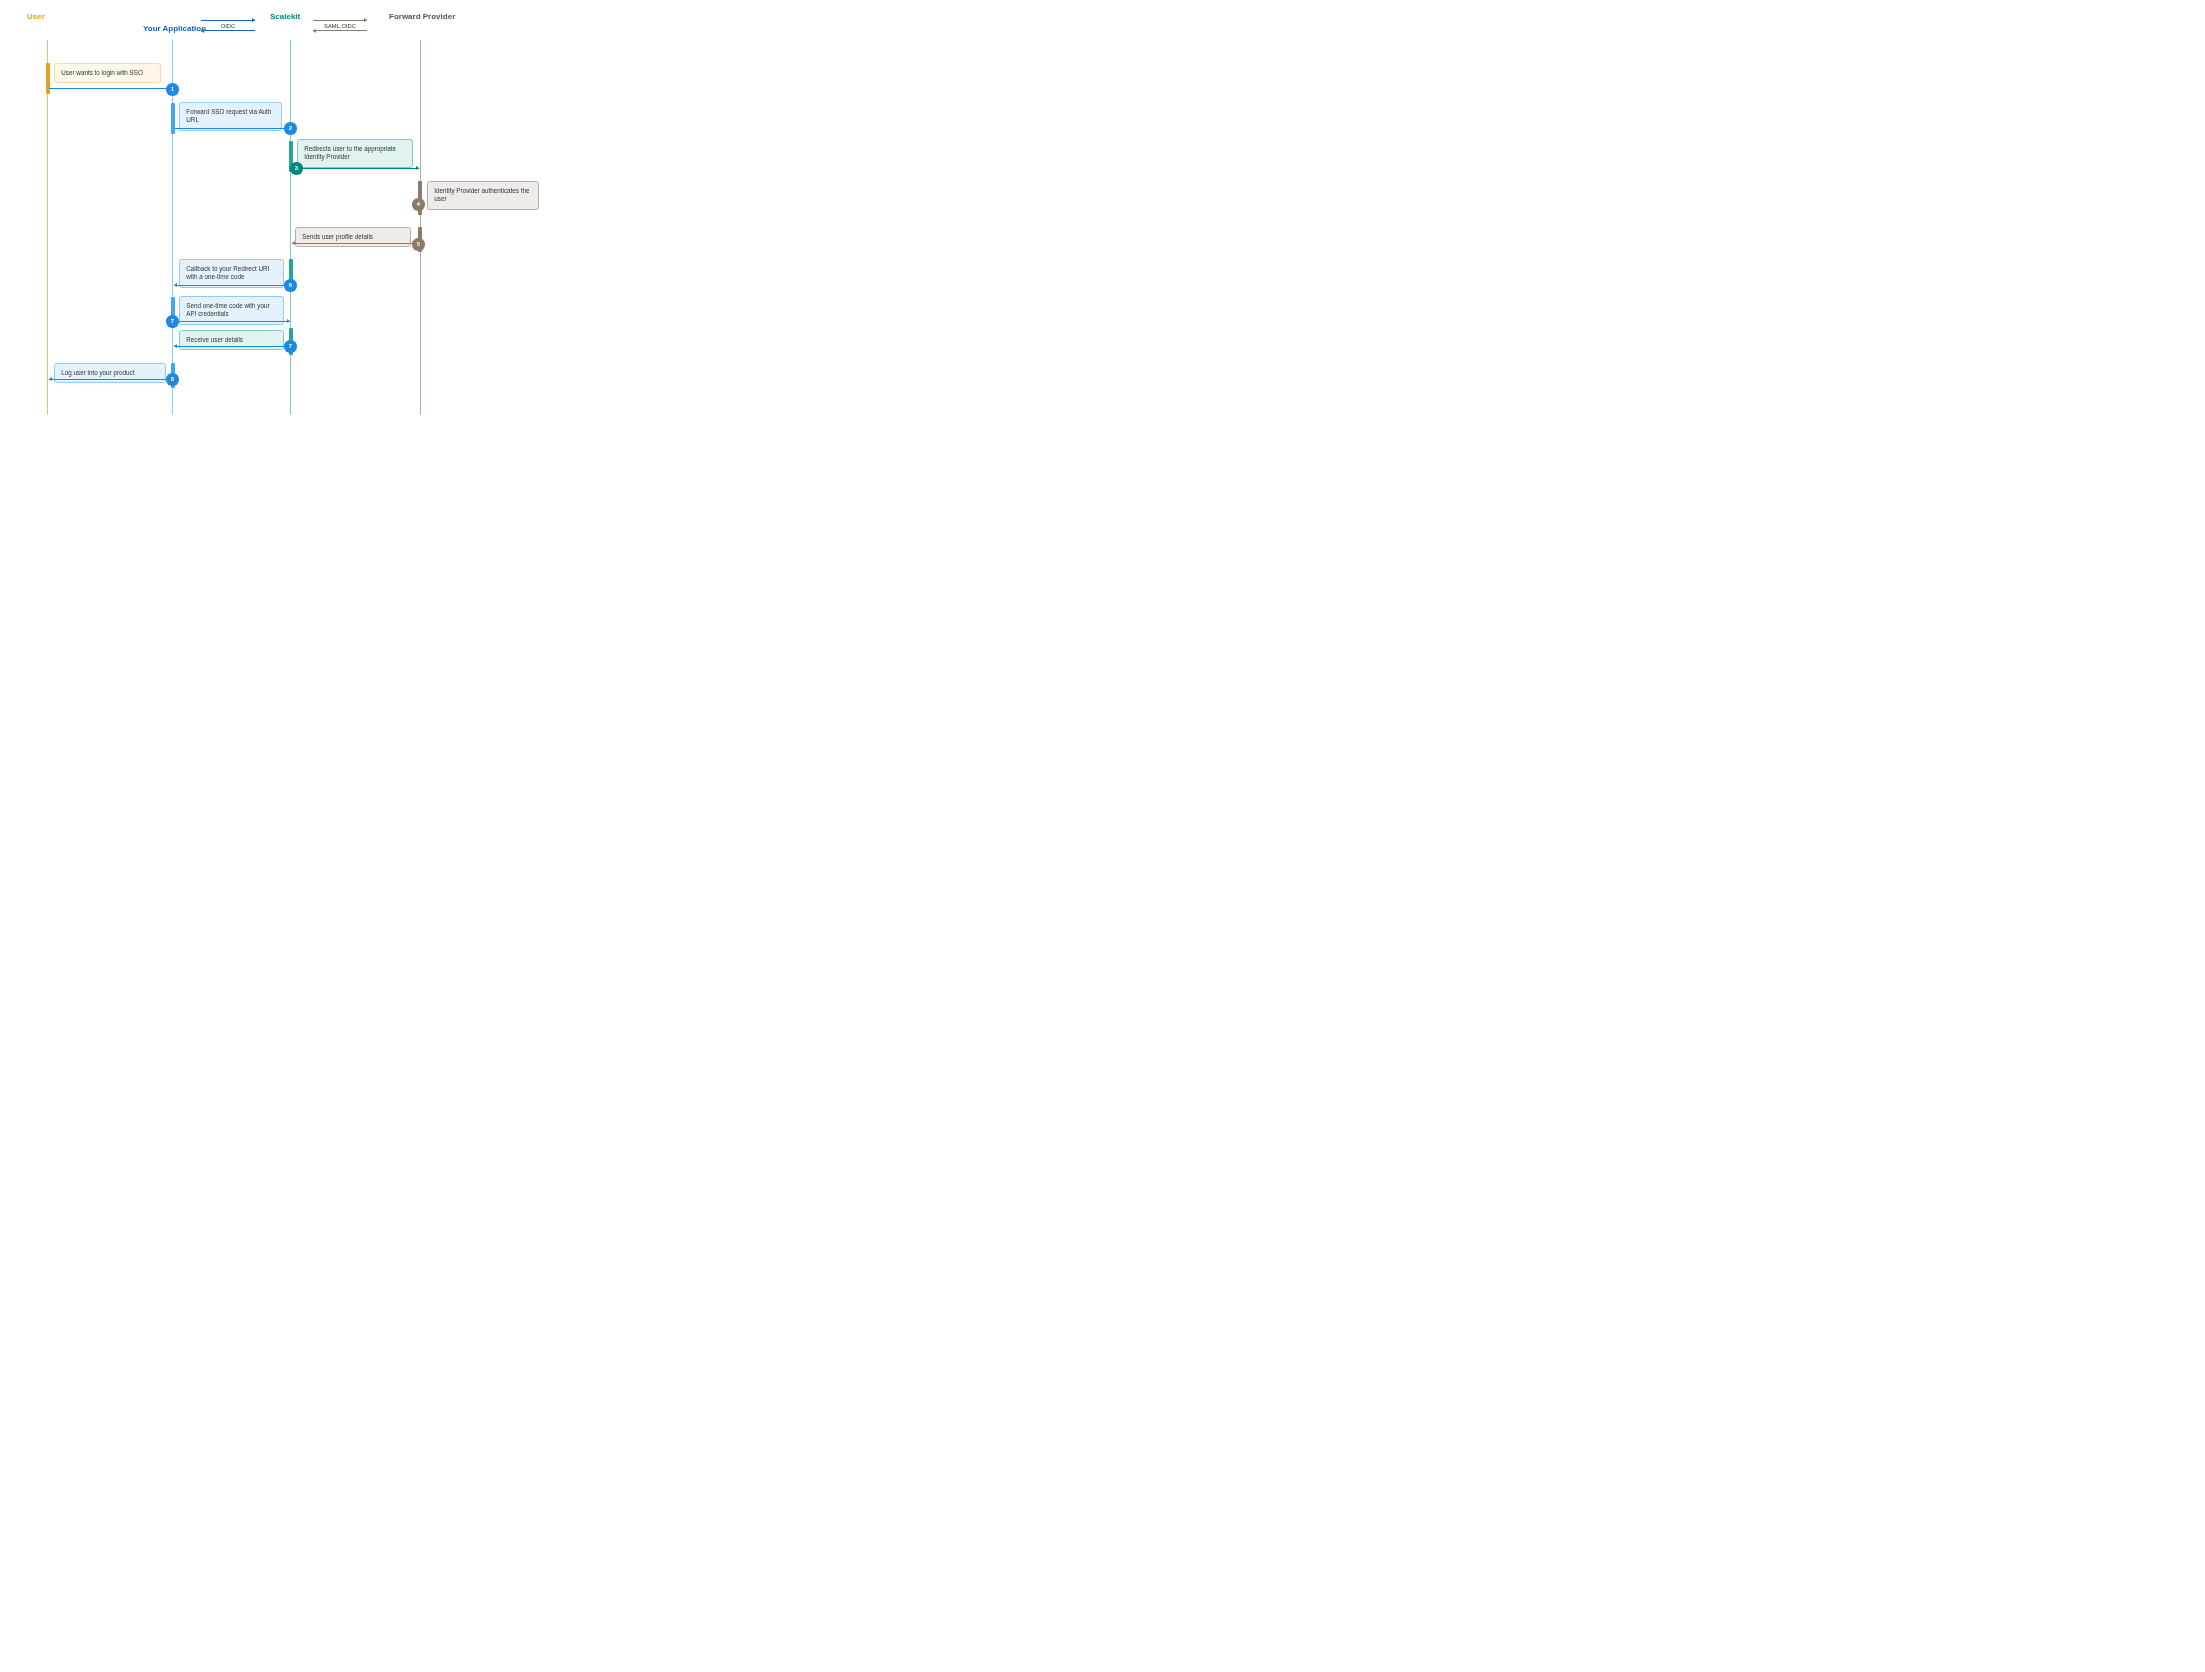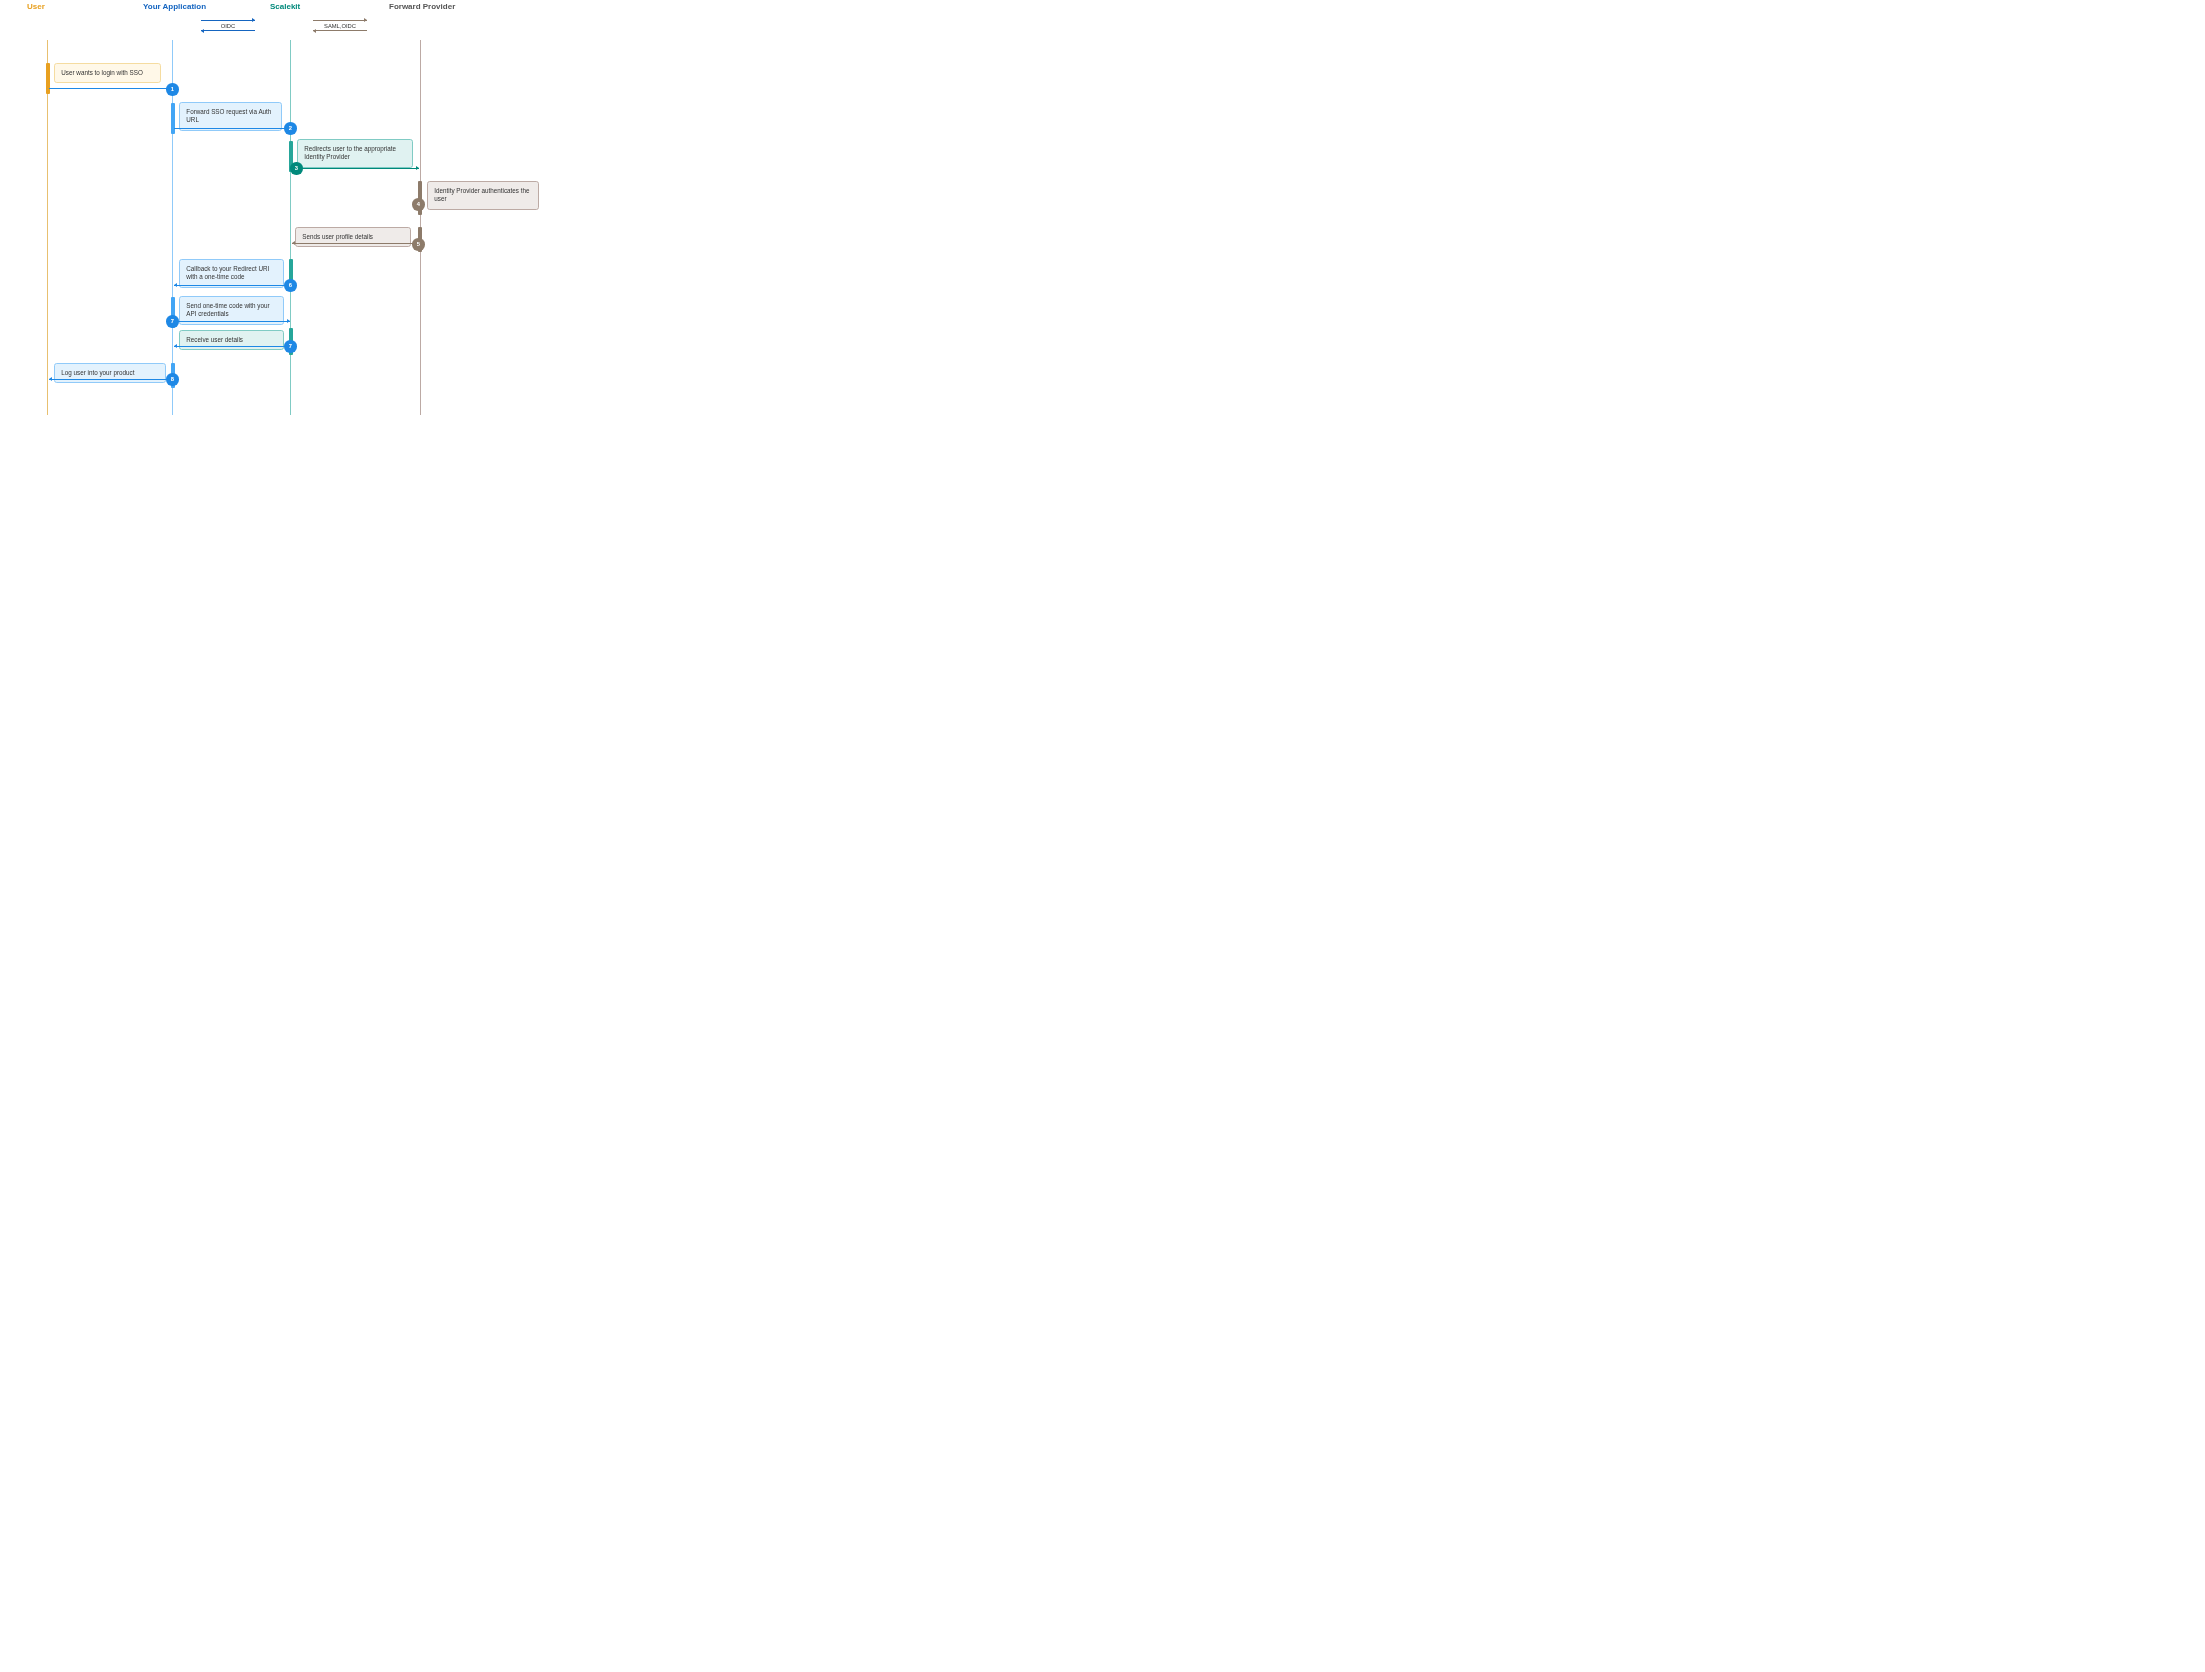--- a/index.html
+++ b/index.html
@@ -14,28 +14,28 @@
     .diagram-container {
       position: relative;
       width: 554px;
       height: 429px;
       padding: 9px 0;
     }
 
     
     .col-header {
       position: absolute;
-      top: 2px;
+      top: 12px;
       text-align: left;
       font-weight: 700;
       font-size: 8px;
     }
 
     .col-user { left: 27px; color: #E8A020; }
-    .col-app { left: 143px; color: #1565C0; }
+    .col-app { left: 143px; color: #1565C0; margin-top: 12px; }
     .col-scalekit { left: 270px; color: #00897B; }
     .col-idp { left: 389px; color: #555; }
 
     .arrow-line {
       display: flex;
       align-items: center;
       width: 54px;
     }
     .arrow-right {
       width: 100%;

